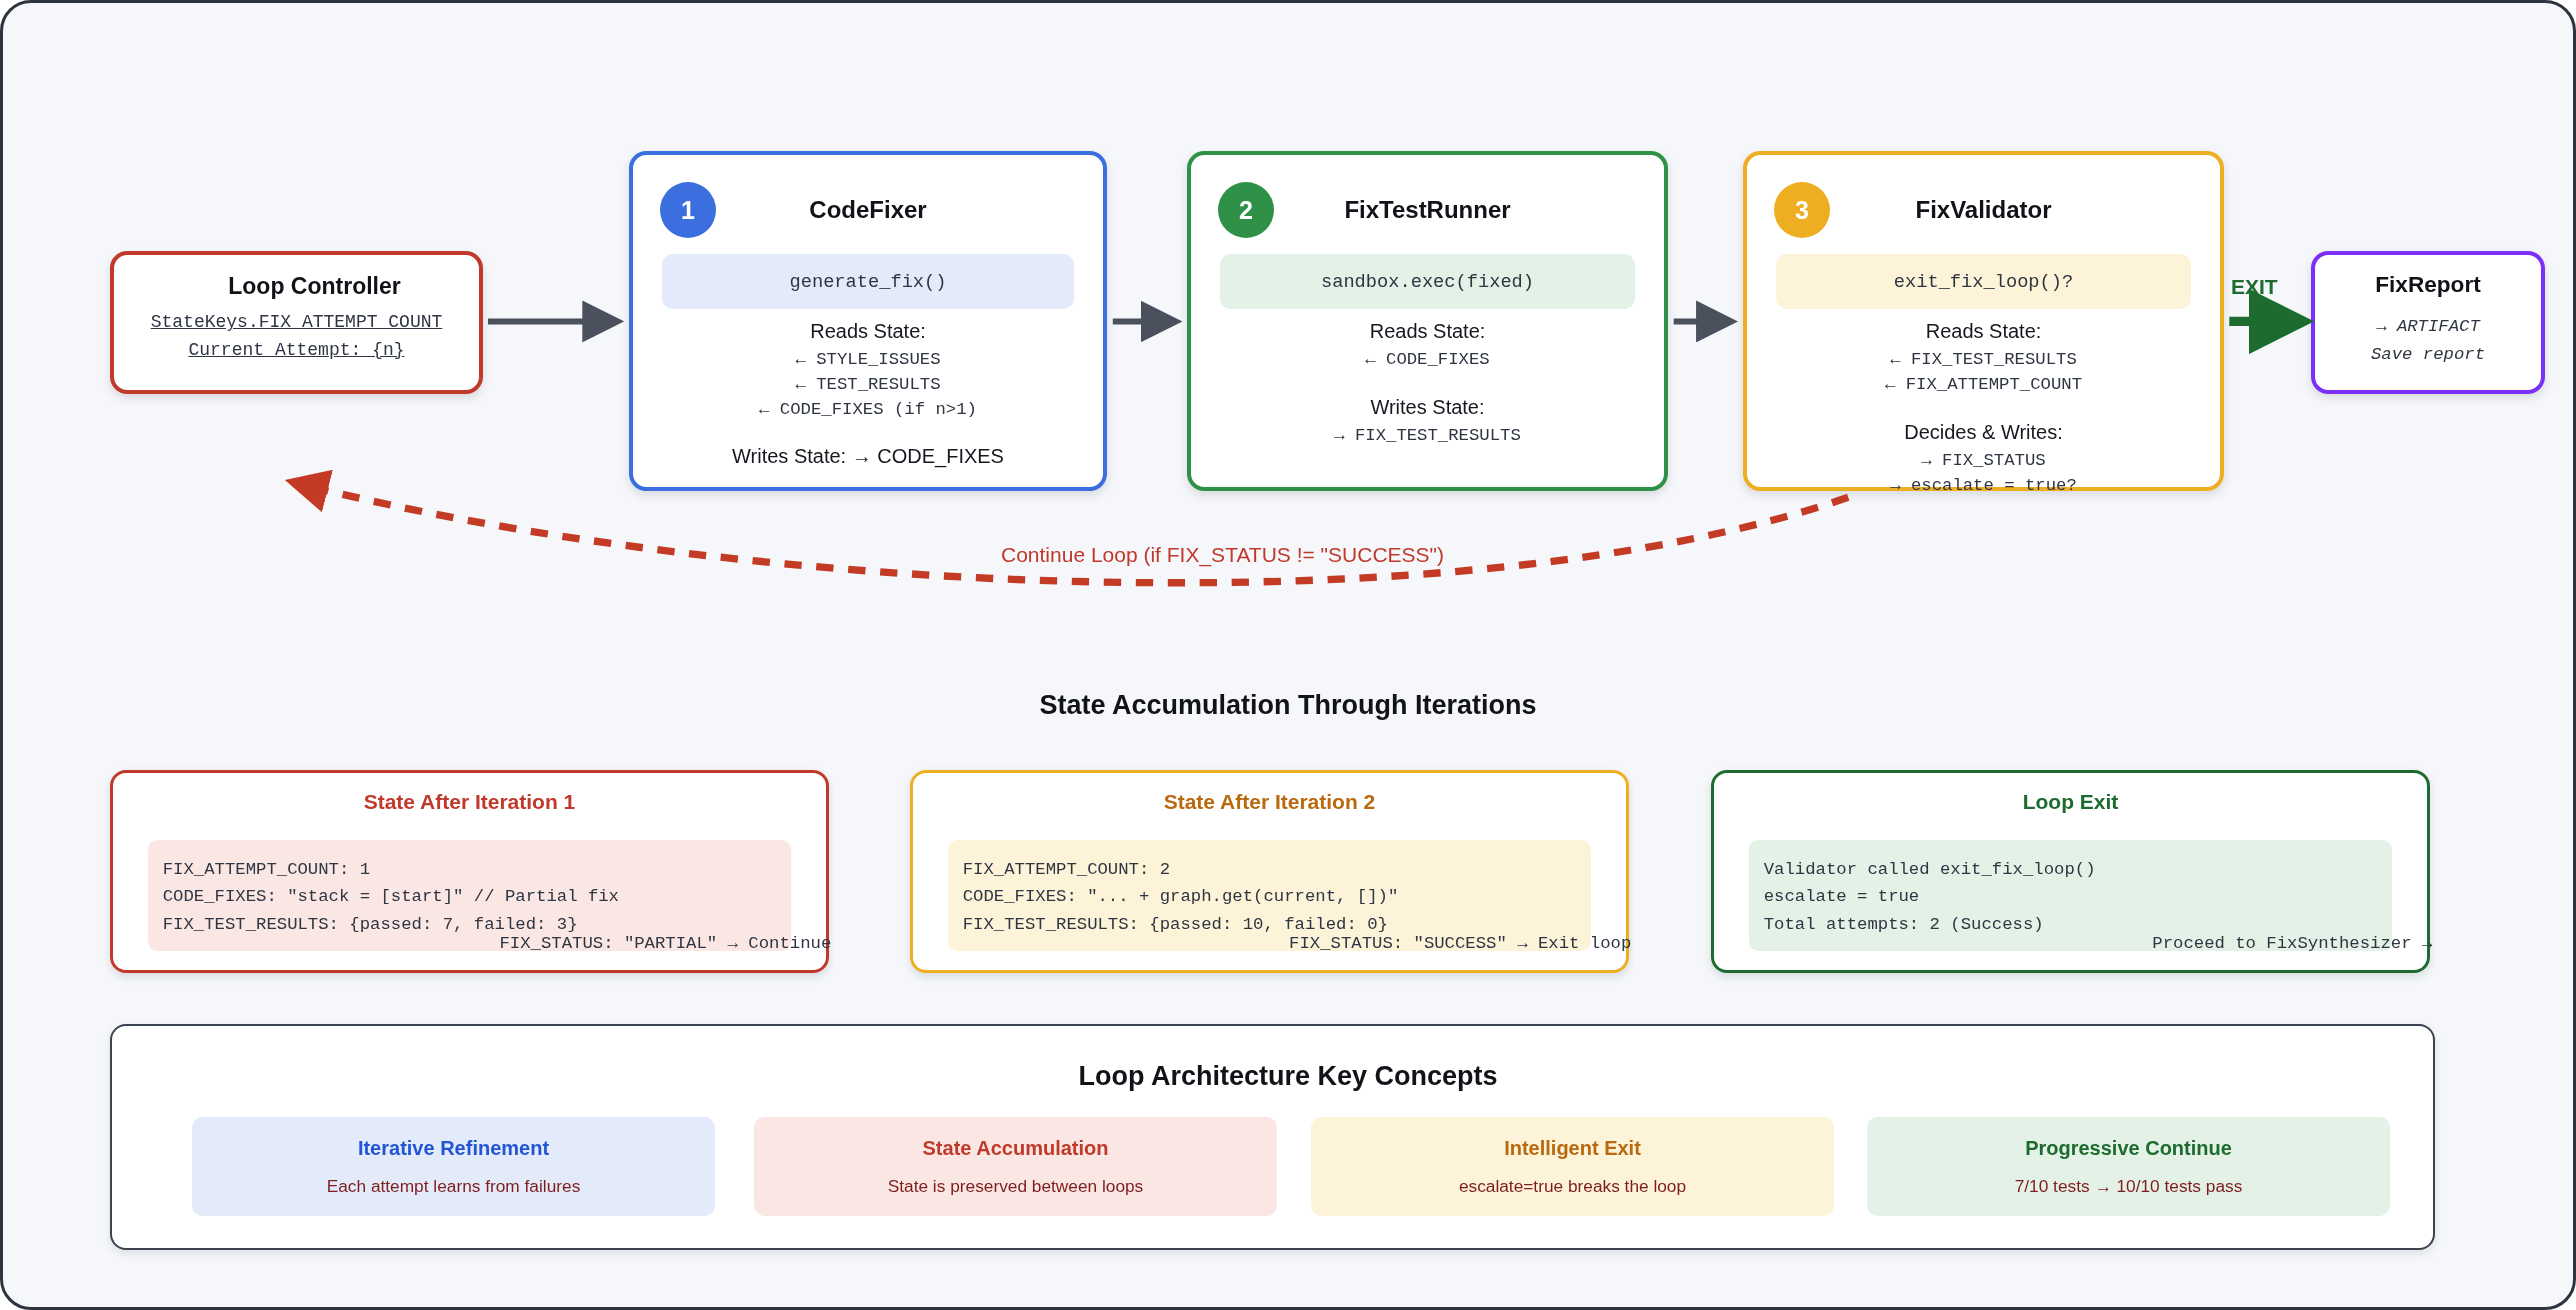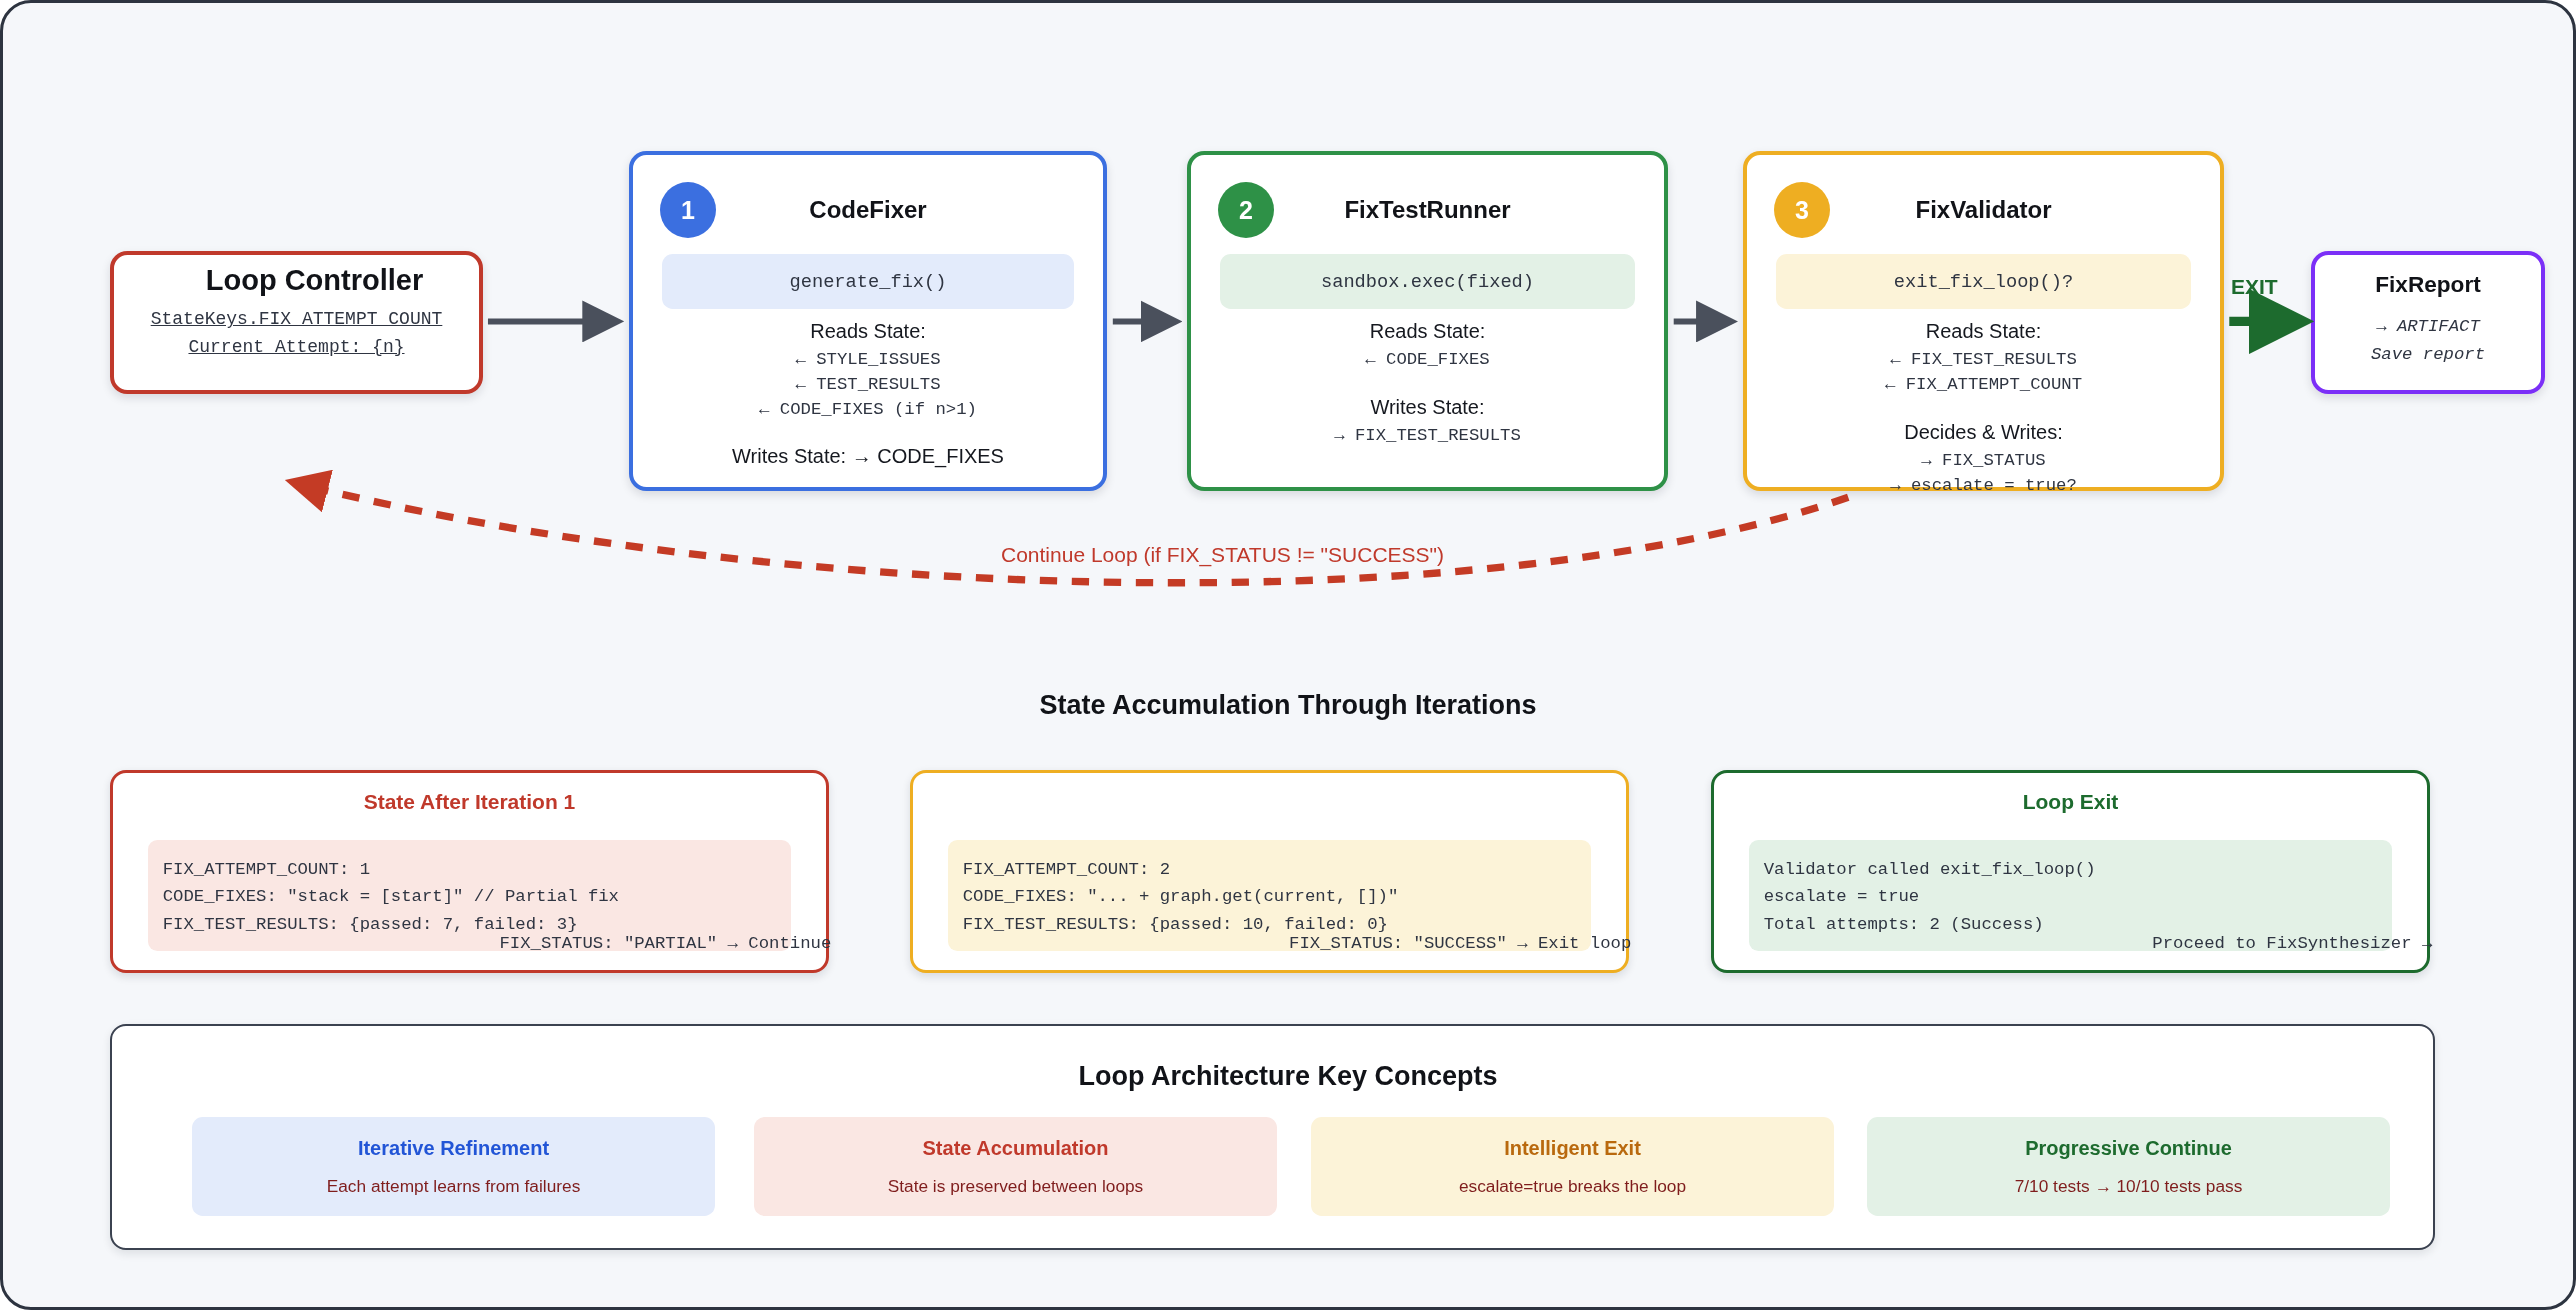--- a/index.html
+++ b/index.html
@@ -47,21 +47,21 @@
   .mono{
     font-family:"Liberation Mono",monospace;
     color:#2f3542;
   }
 
   
   #loop-controller{
     left:107px;top:248px;width:373px;height:143px;
     border:4px solid #c0392b;
   }
-  #loop-controller .card-title{margin-top:9px;font-size:29px;padding-left:36px;}
+  #loop-controller .card-title{margin-top:18px;font-size:23px;padding-left:36px;}
   #loop-controller .mono{
     text-align:center;font-size:18px;line-height:1.52;margin-top:9.3px;text-decoration:underline;
   }
 
   
   .agent{border-width:4px;border-style:solid;}
   #agent-1{left:626px;top:148px;width:478px;height:340px;border-color:#3b6fe0;}
   #agent-2{left:1184px;top:148px;width:481px;height:340px;border-color:#2e9147;}
   #agent-3{left:1740px;top:148px;width:481px;height:340px;border-color:#eeae22;}
 
@@ -277,20 +277,21 @@
     <div class="st-title">State After Iteration 1</div>
     <div class="state-body">
       <div class="line">FIX_ATTEMPT_COUNT: 1</div>
       <div class="line">CODE_FIXES: "stack = [start]" // Partial fix</div>
       <div class="line">FIX_TEST_RESULTS: {passed: 7, failed: 3}</div>
     </div>
     <div class="state-foot">FIX_STATUS: "PARTIAL" → Continue</div>
   </div>
 
   <div class="state-card" id="state-2">
+    <div class="st-title">State After Iteration 2</div>
     <div class="state-body">
       <div class="line">FIX_ATTEMPT_COUNT: 2</div>
       <div class="line">CODE_FIXES: "... + graph.get(current, [])"</div>
       <div class="line">FIX_TEST_RESULTS: {passed: 10, failed: 0}</div>
     </div>
     <div class="state-foot">FIX_STATUS: "SUCCESS" → Exit loop</div>
   </div>
 
   <div class="state-card" id="state-3">
     <div class="st-title">Loop Exit</div>

